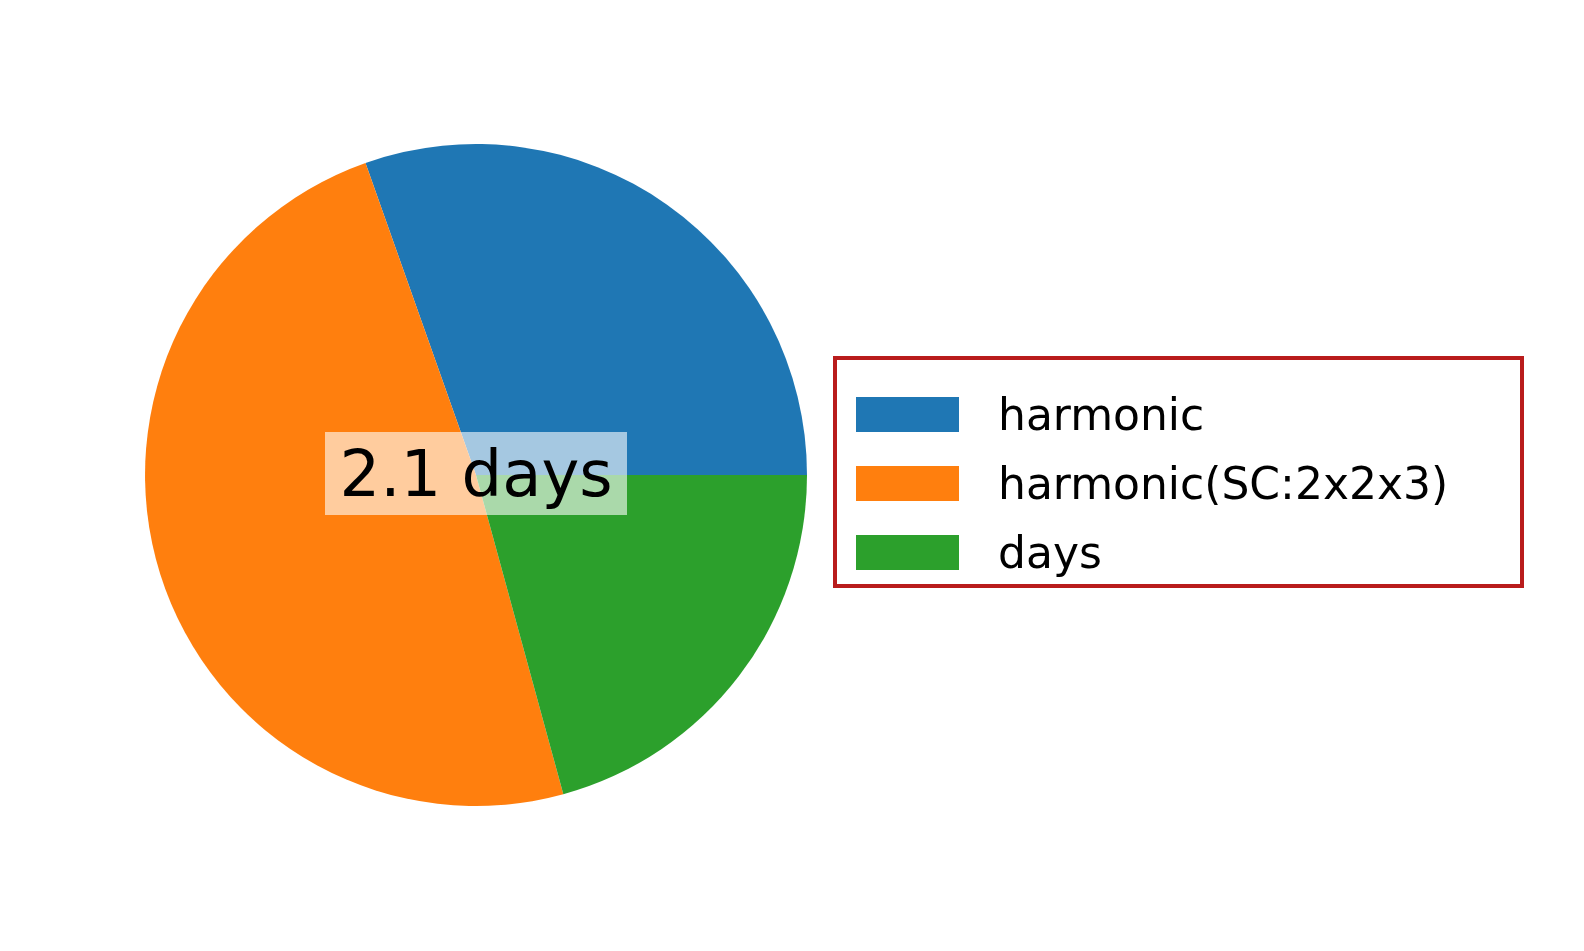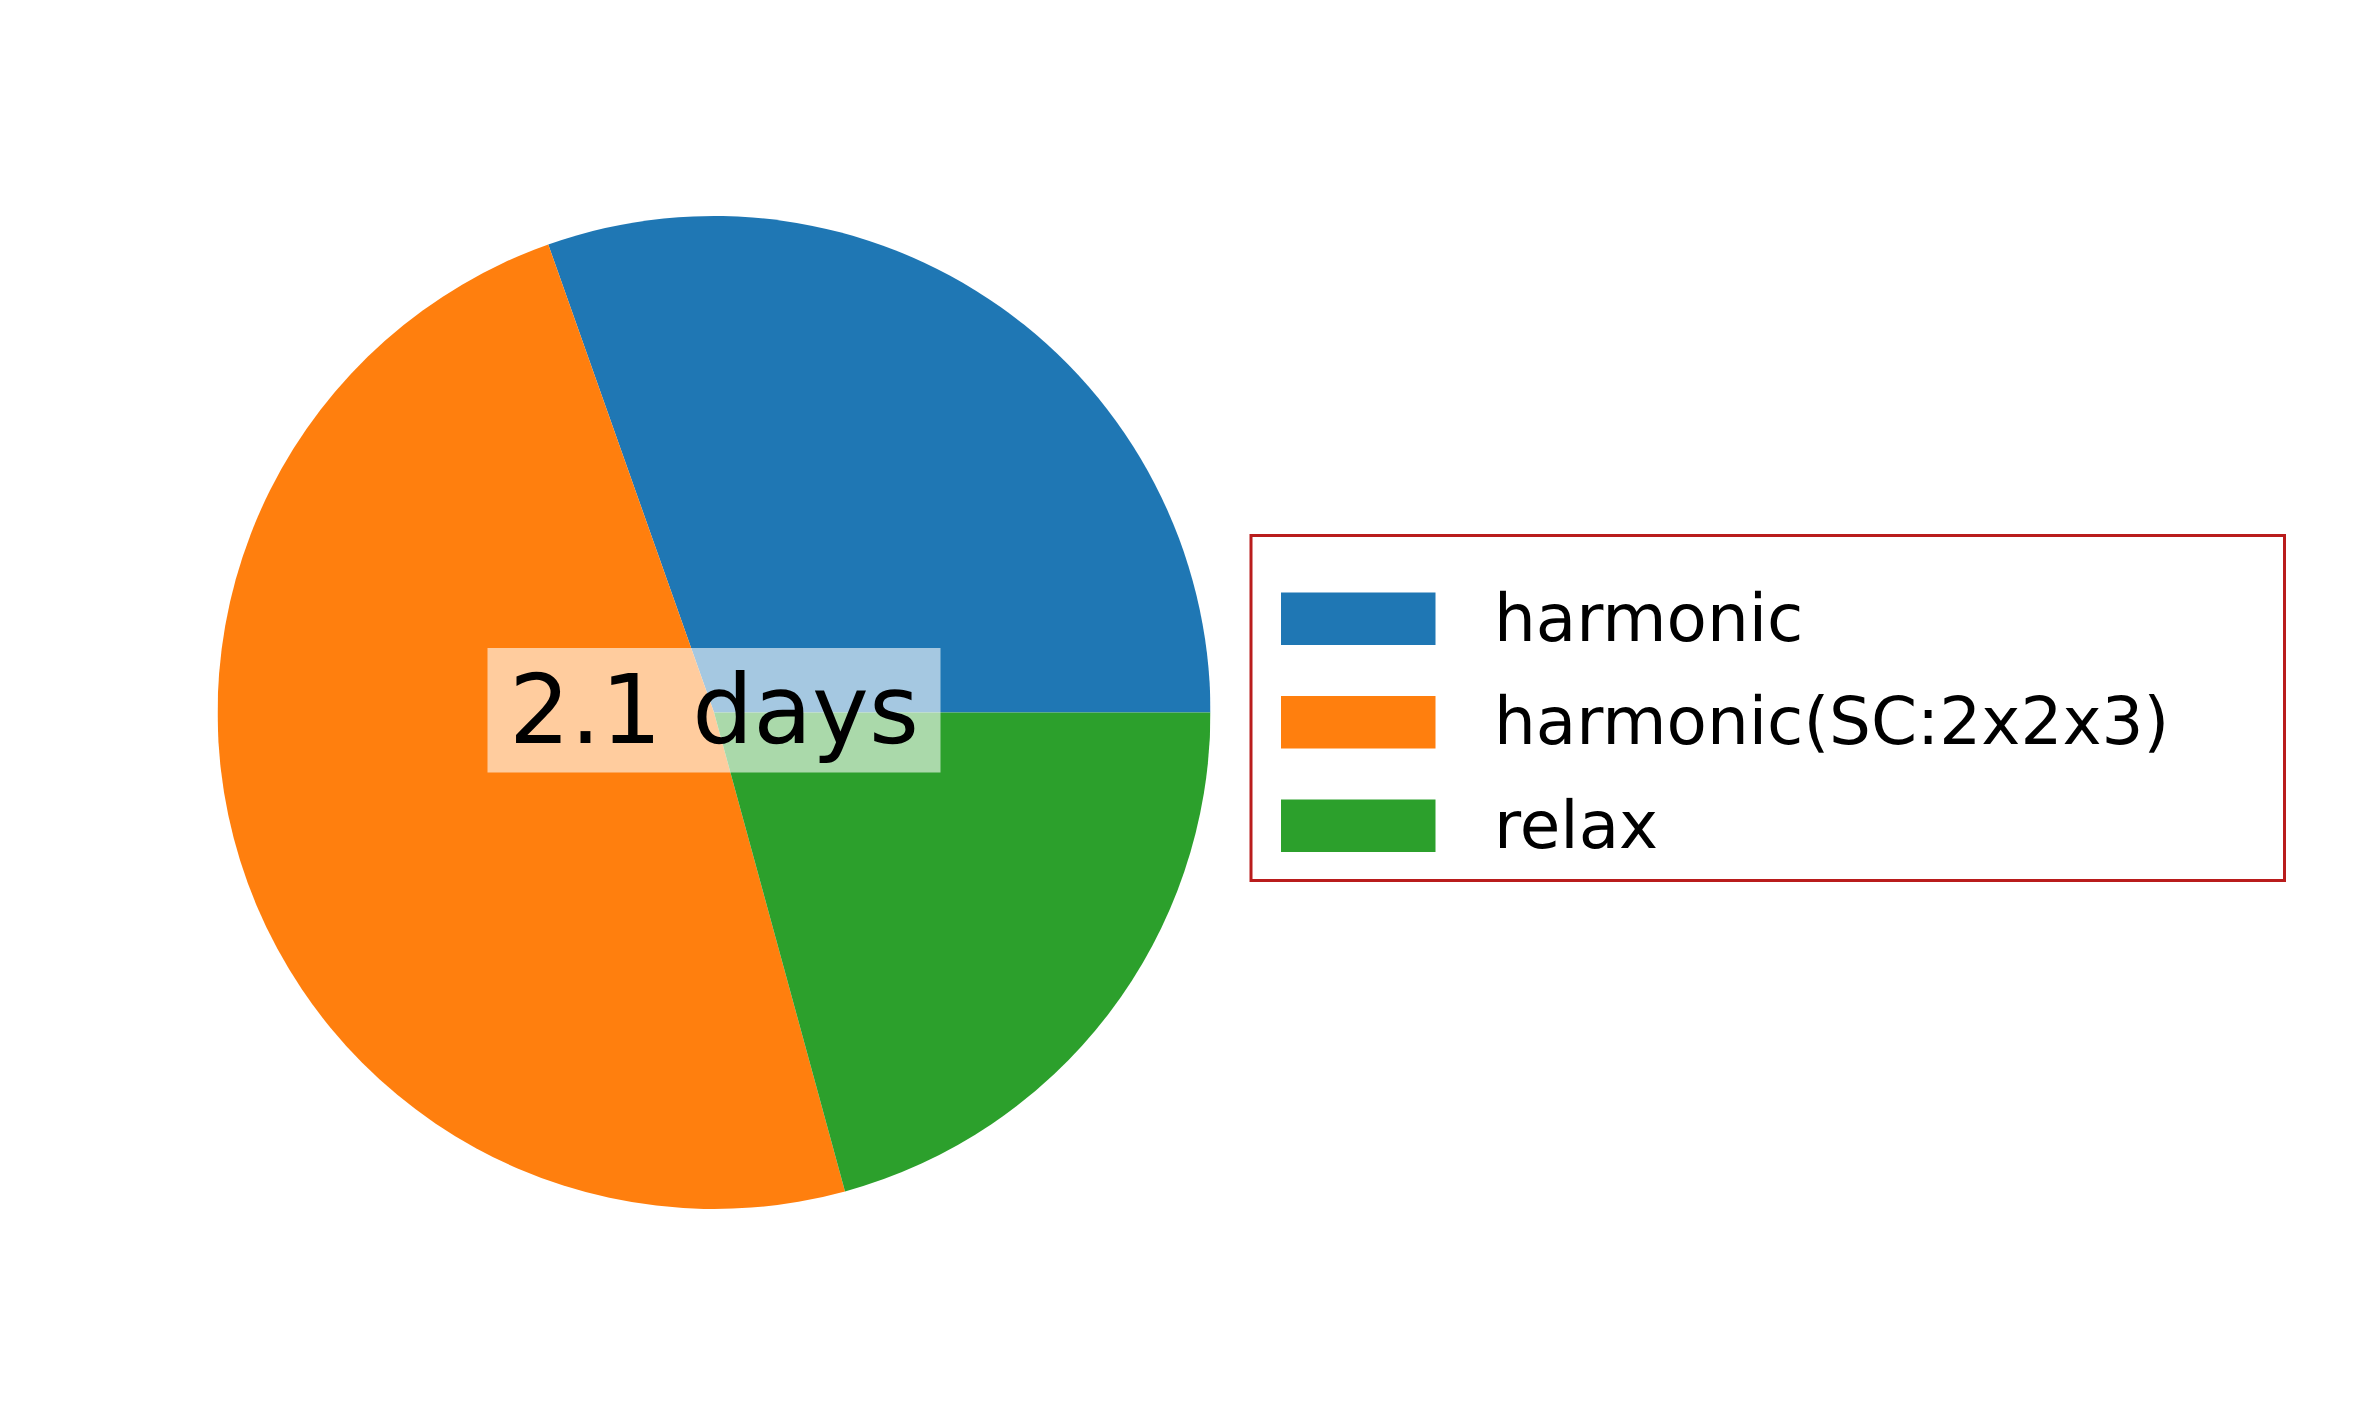--- a/index.html
+++ b/index.html
@@ -52,21 +52,21 @@
   }
   
   #legend {
     position: absolute;
     left: 833px;
     top: 356px;
     width: 691px;
     height: 232px;
     box-sizing: border-box;
     background: #ffffff;
-    border: 2px solid #b91c1c;
+    border: 4px solid #b91c1c;
     padding: 20px 0 0 19px;
   }
   .legend-row {
     display: flex;
     align-items: center;
     height: 69px;
   }
   .legend-swatch {
     width: 103px;
     height: 35px;
@@ -106,18 +106,18 @@
       <span class="legend-label">harmonic</span>
     </div>
 
     <div class="legend-row">
       <span class="legend-swatch" style="background: rgb(255, 127, 14);"></span>
       <span class="legend-label">harmonic(SC:2x2x3)</span>
     </div>
 
     <div class="legend-row">
       <span class="legend-swatch" style="background: rgb(44, 160, 44);"></span>
-      <span class="legend-label">relax</span>
+      <span class="legend-label">days</span>
     </div>
 
   </div>
 
 </div>
 
 </body></html>

